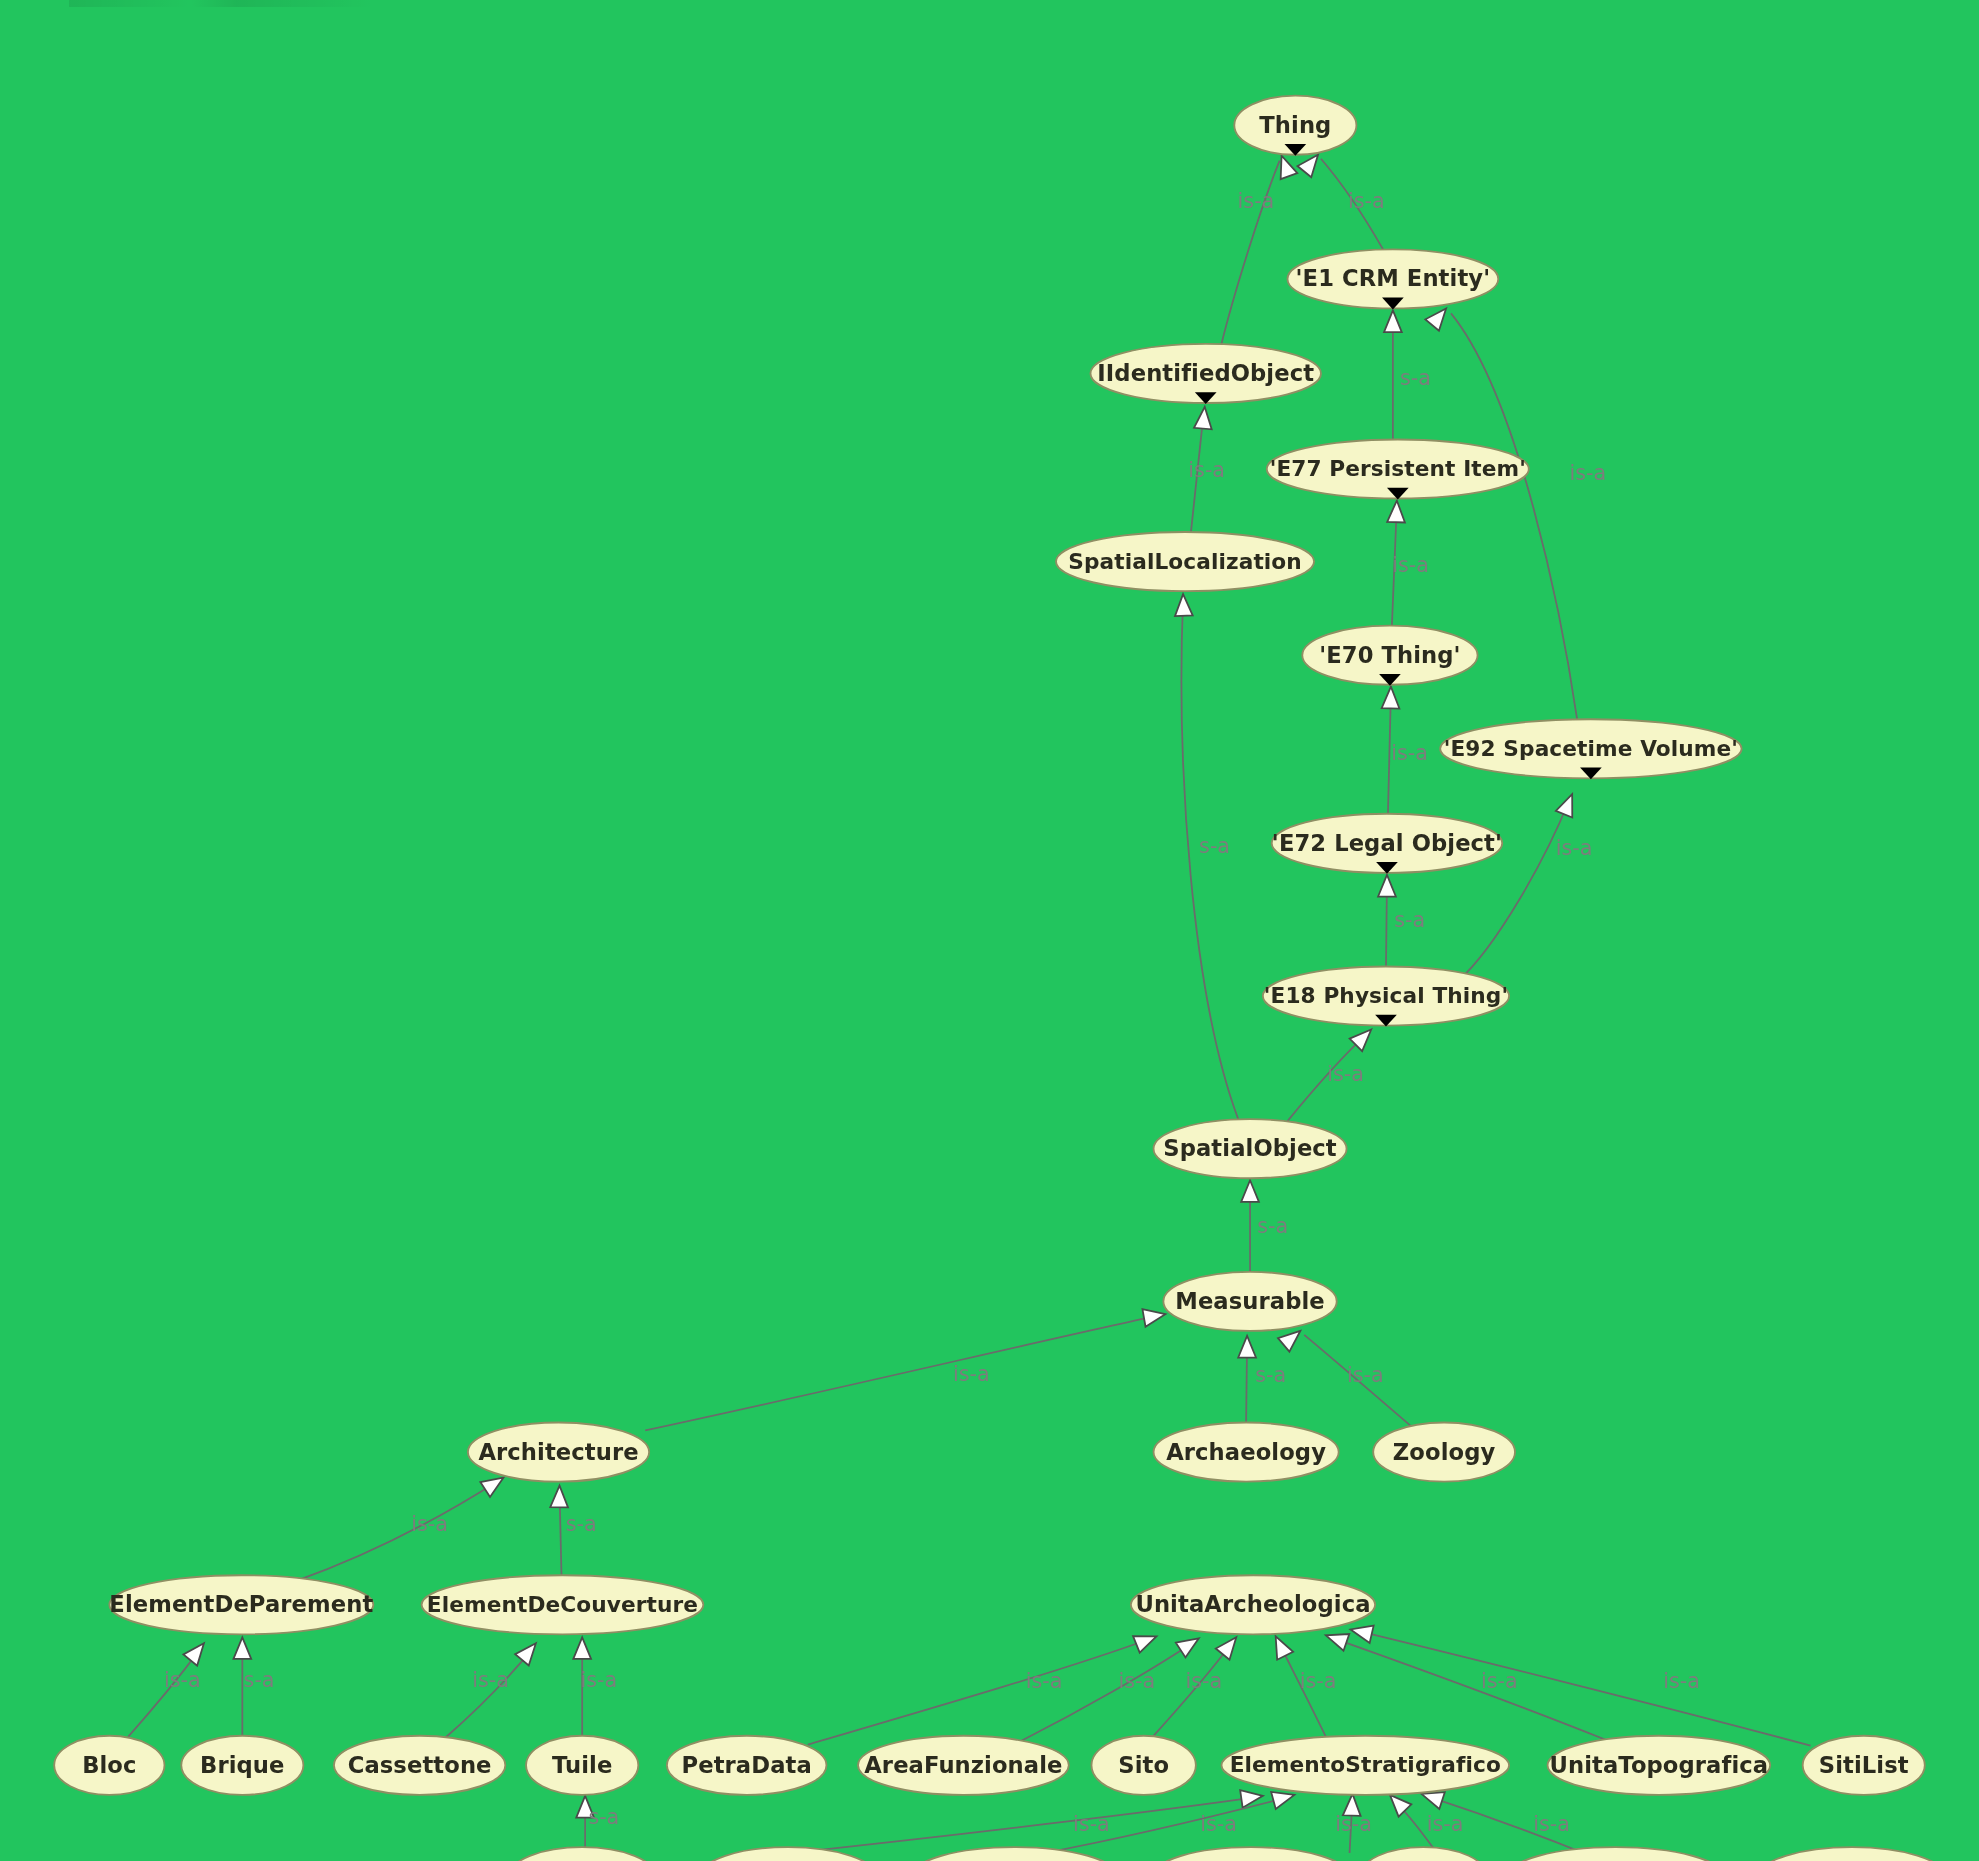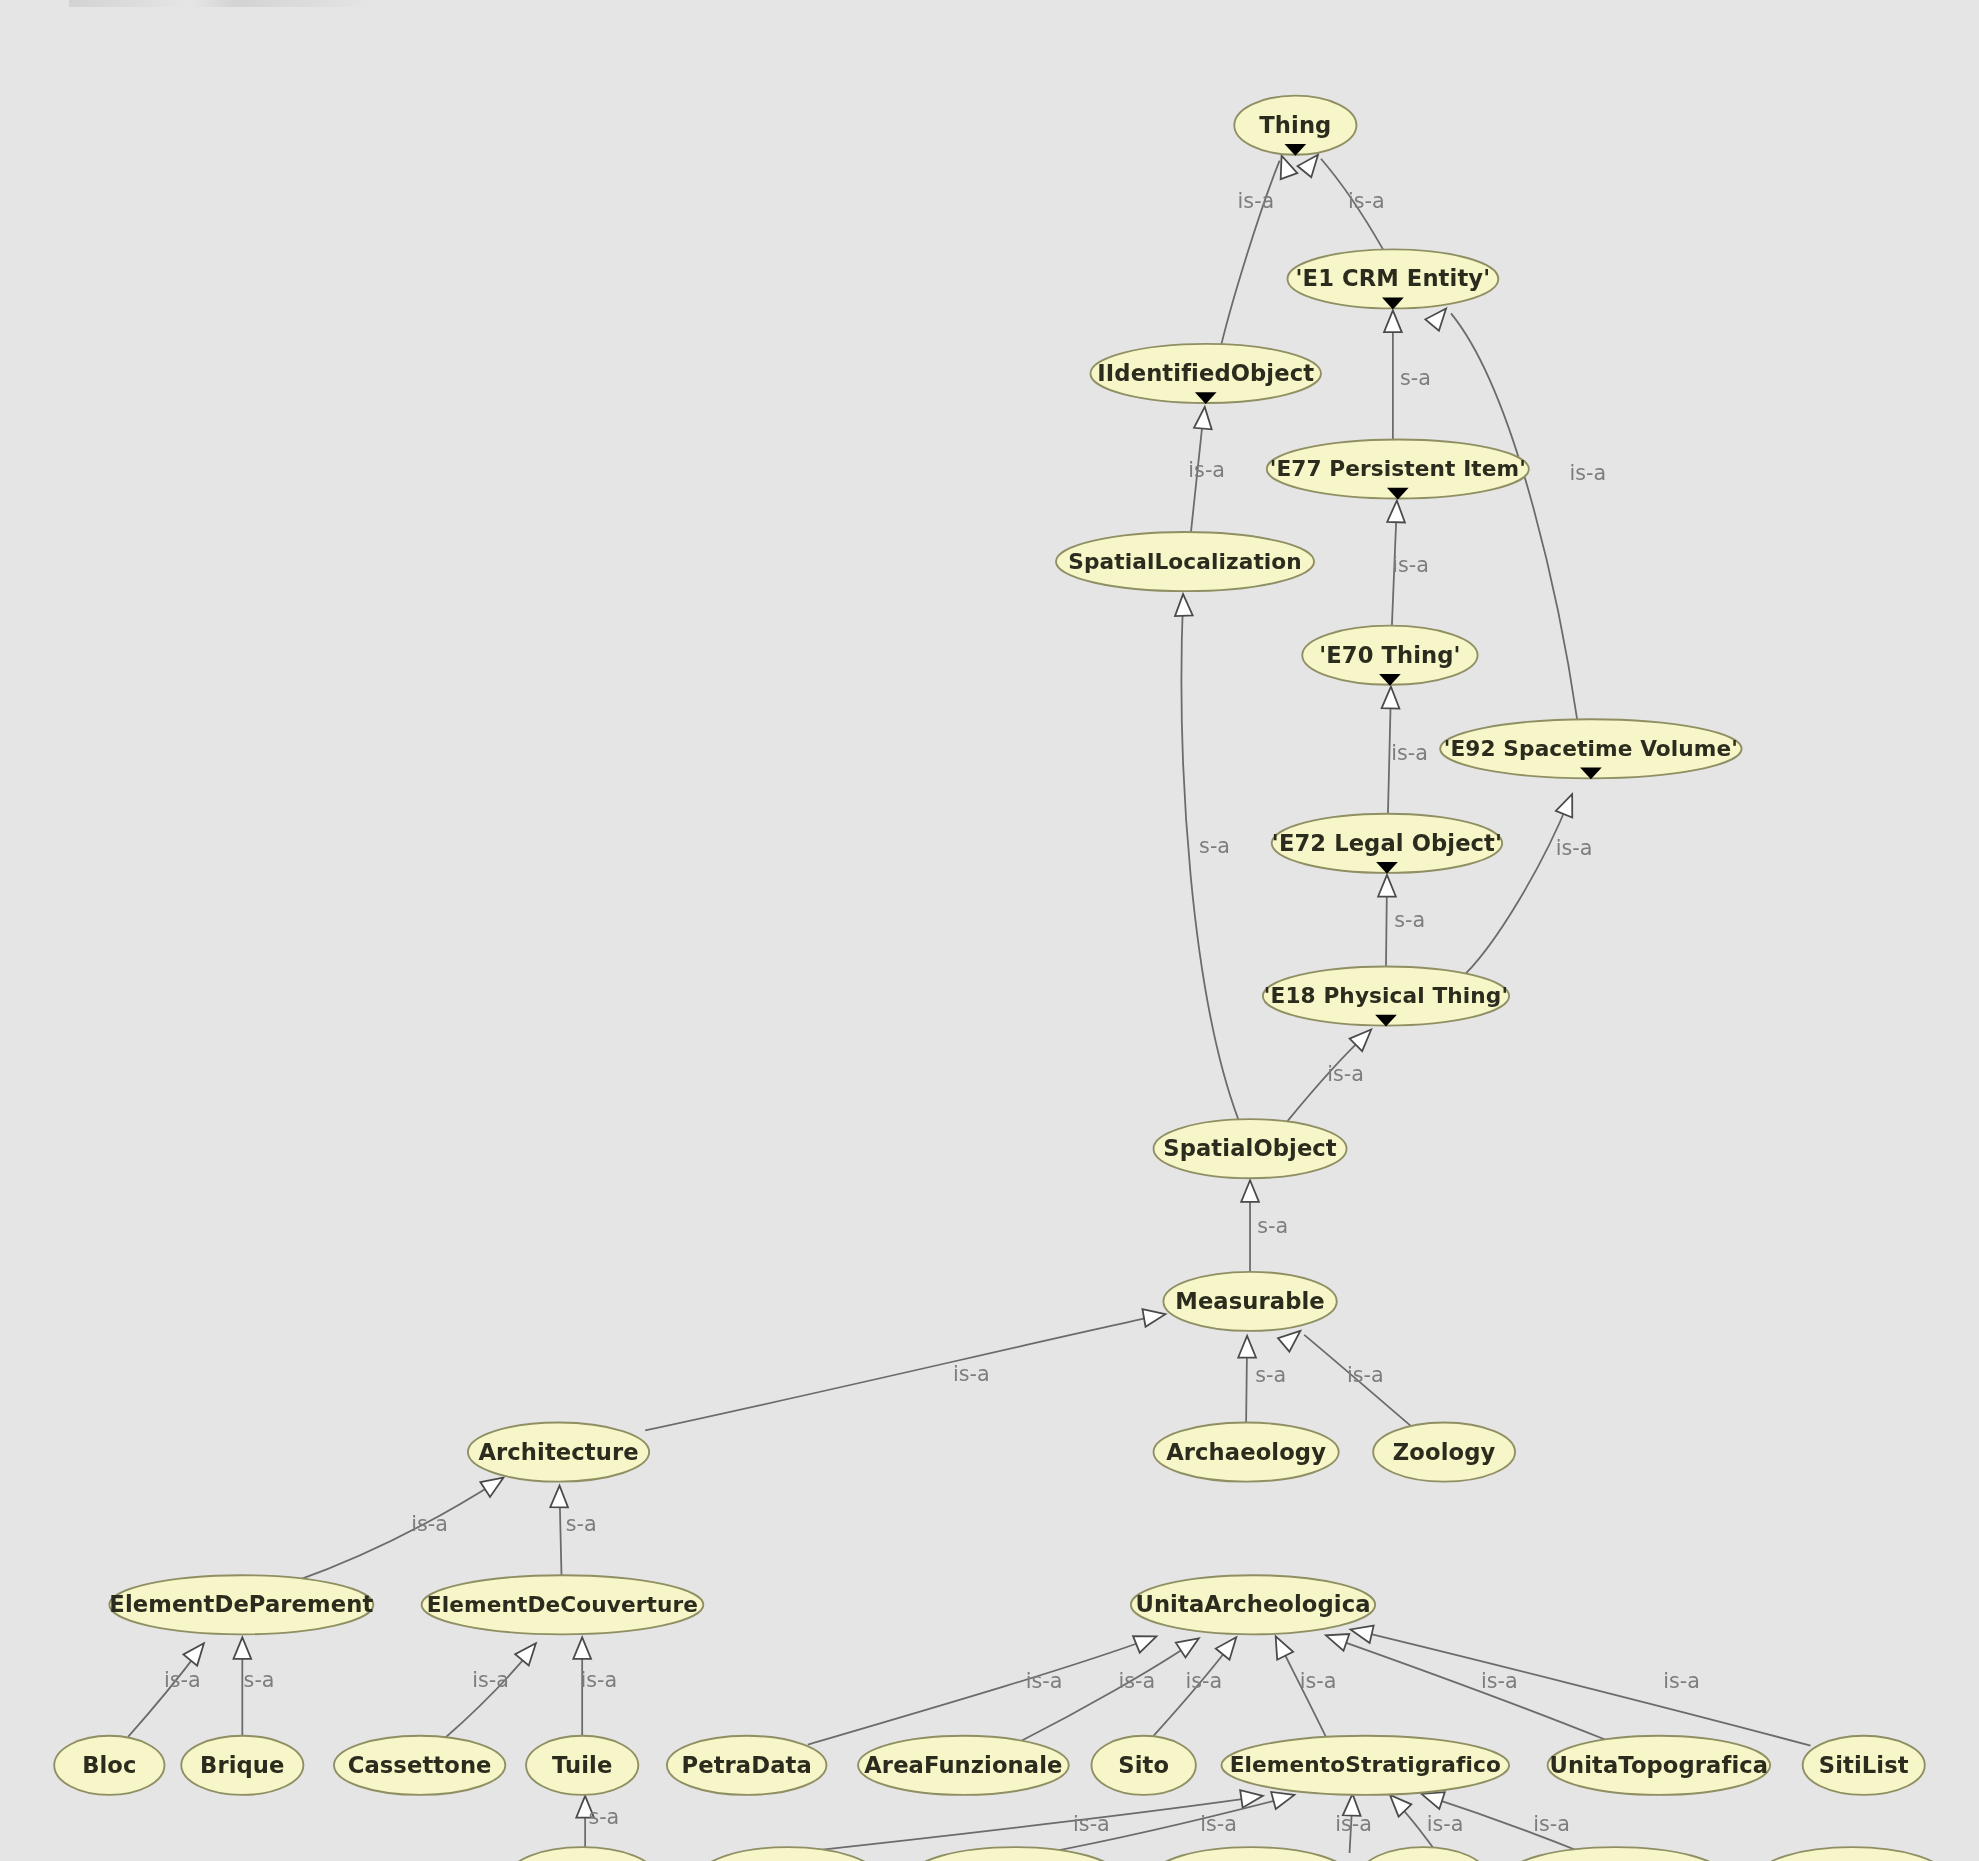--- a/index.html
+++ b/index.html
@@ -10,21 +10,21 @@
   body {
     width: 1979px;
     height: 1862px;
     overflow: hidden;
     font-family: "DejaVu Sans", "Liberation Sans", sans-serif;
   }
   #graph-root {
     position: relative;
     width: 1979px;
     height: 1862px;
-    background: #e5e5e5;
+    background: #22c55e;
   }
   svg#ontology-svg {
     display: block;
     width: 1979px;
     height: 1862px;
   }
   .node-ellipse {
     fill: #f6f6c8;
     stroke: #8f8f63;
     stroke-width: 1.9;

